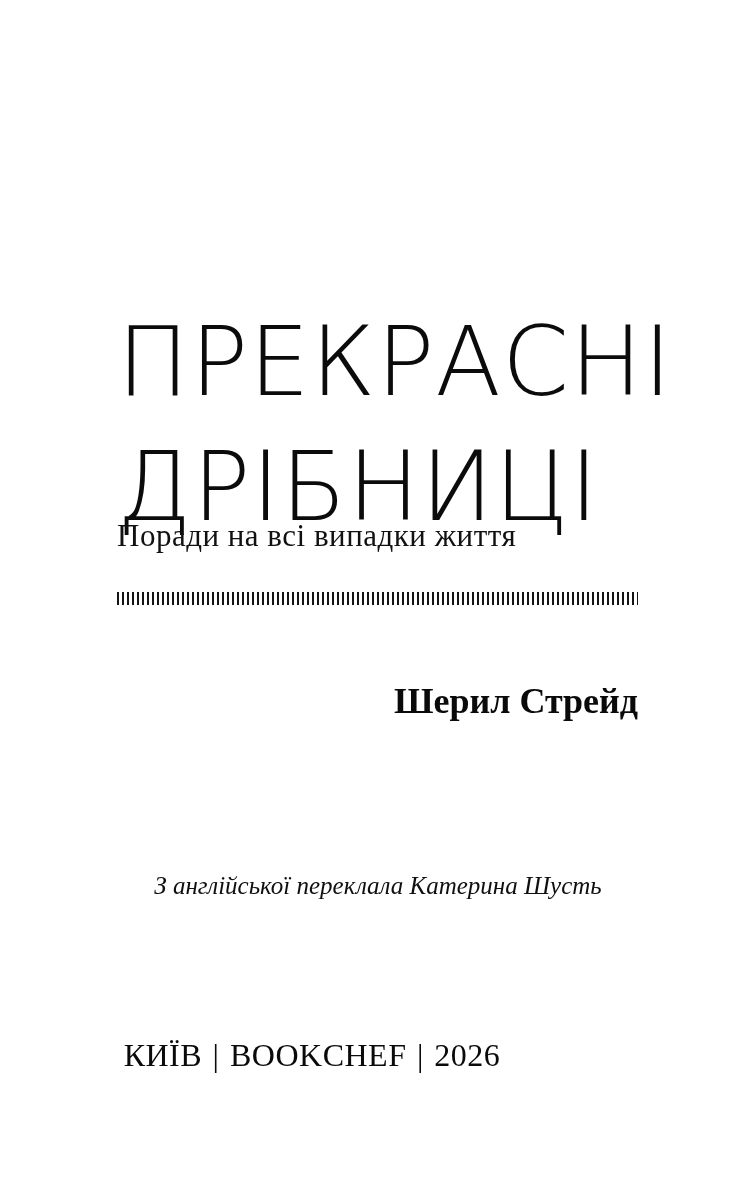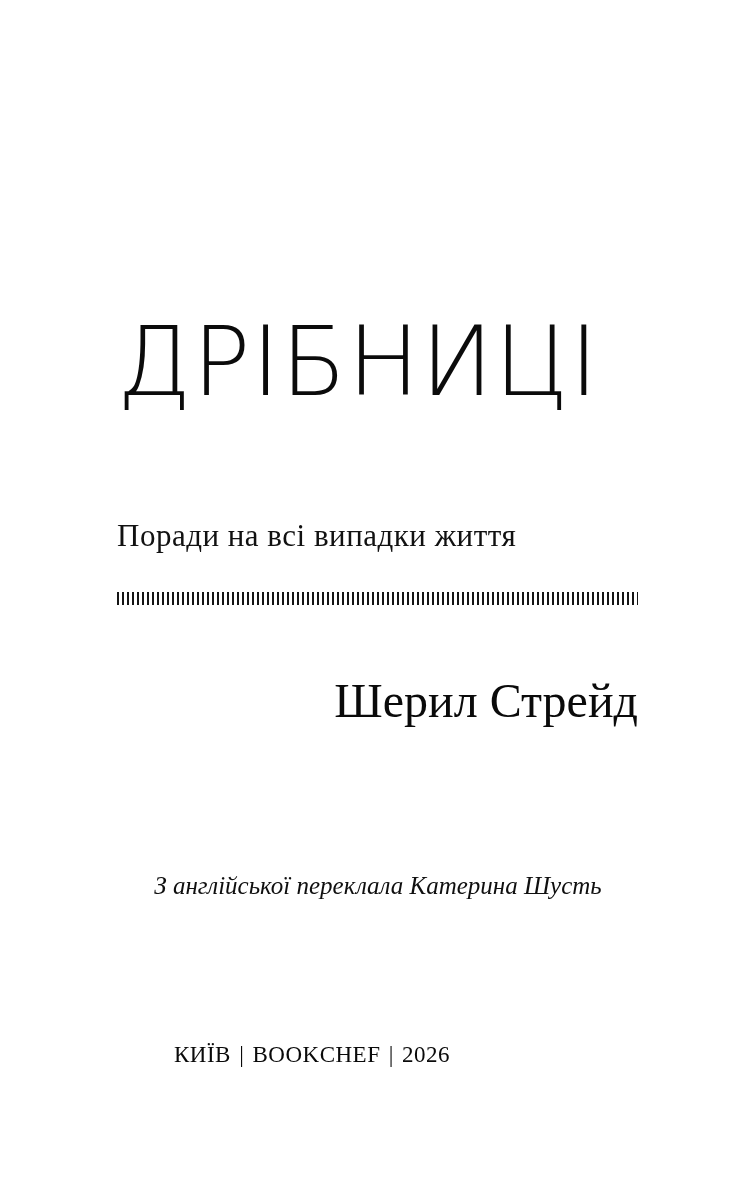--- a/index.html
+++ b/index.html
@@ -52,25 +52,26 @@
       to right,
       #151515 0px, #151515 2px,
       transparent 2px, transparent 5px
     );
   }
   .author {
     position: absolute;
     right: 118px;
     top: 678px;
     font-family: "Liberation Serif", "DejaVu Serif", serif;
-    font-size: 48px;
+    font-size: 36px;
     line-height: 46px;
     color: #0a0a0a;
     text-align: right;
     white-space: nowrap;
+    font-weight: bold;
   }
   .translator-credit {
     position: absolute;
     left: 0;
     top: 870px;
     width: 756px;
     text-align: center;
     font-family: "Liberation Serif", "DejaVu Serif", serif;
     font-style: italic;
     font-size: 25px;
@@ -78,34 +79,35 @@
     color: #0f0f0f;
     white-space: nowrap;
   }
   .imprint {
     position: absolute;
     left: 0;
     top: 1038px;
     width: 624px;
     text-align: center;
     font-family: "Liberation Serif", "DejaVu Serif", serif;
-    font-size: 23px;
+    font-size: 32px;
     line-height: 34px;
     letter-spacing: 0.5px;
     word-spacing: 2px;
     color: #0a0a0a;
     white-space: nowrap;
   }
 </style>
 </head>
 <body>
 
 <div class="page">
 
   <h1 class="book-title">
+    <span class="line">ПРЕКРАСНІ</span>
     <span class="line">ДРІБНИЦІ</span>
   </h1>
 
   <div class="subtitle">Поради на всі випадки життя</div>
 
   <div class="ornament-rule"></div>
 
   <div class="author">Шерил Стрейд</div>
 
   <div class="translator-credit">З англійської переклала Катерина Шусть</div>

